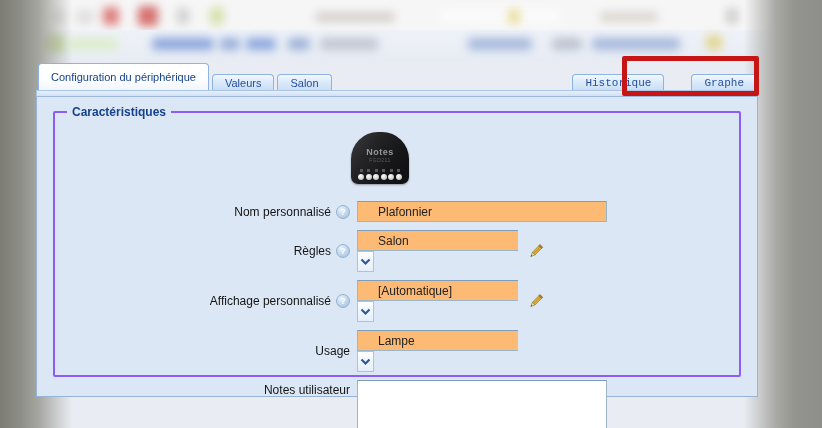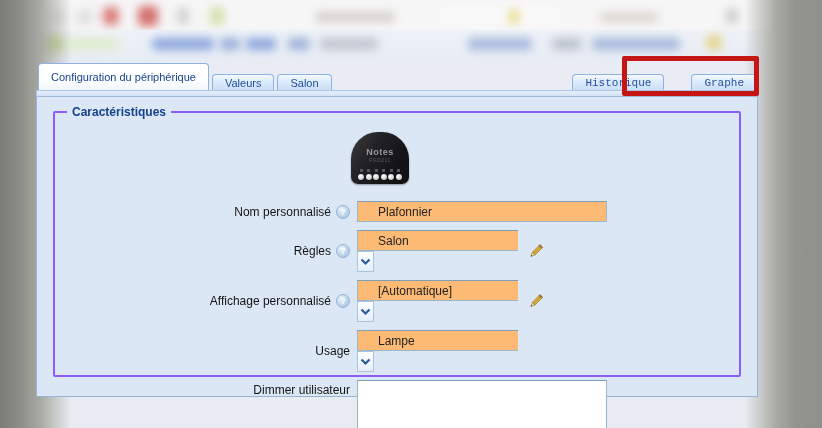--- a/index.html
+++ b/index.html
@@ -264,21 +264,21 @@
           <span class="trigger">
             <svg width="11" height="8" viewBox="0 0 11 8">
               <path d="M1.5 1.5 L5.5 5.5 L9.5 1.5" stroke="#2b5a9b" stroke-width="2.2" fill="none"></path>
             </svg>
           </span>
         </div>
       </div>
 
       <div class="form-row top">
         <div class="lbl-cell">
-          <span class="lbl">Dimmer utilisateur</span>
+          <span class="lbl">Notes utilisateur</span>
         </div>
         <textarea class="notes" value="" style=""></textarea>
       </div>
 
     </fieldset>
   </div>
 </div>
 
 <div class="highlight-red"></div>
 

